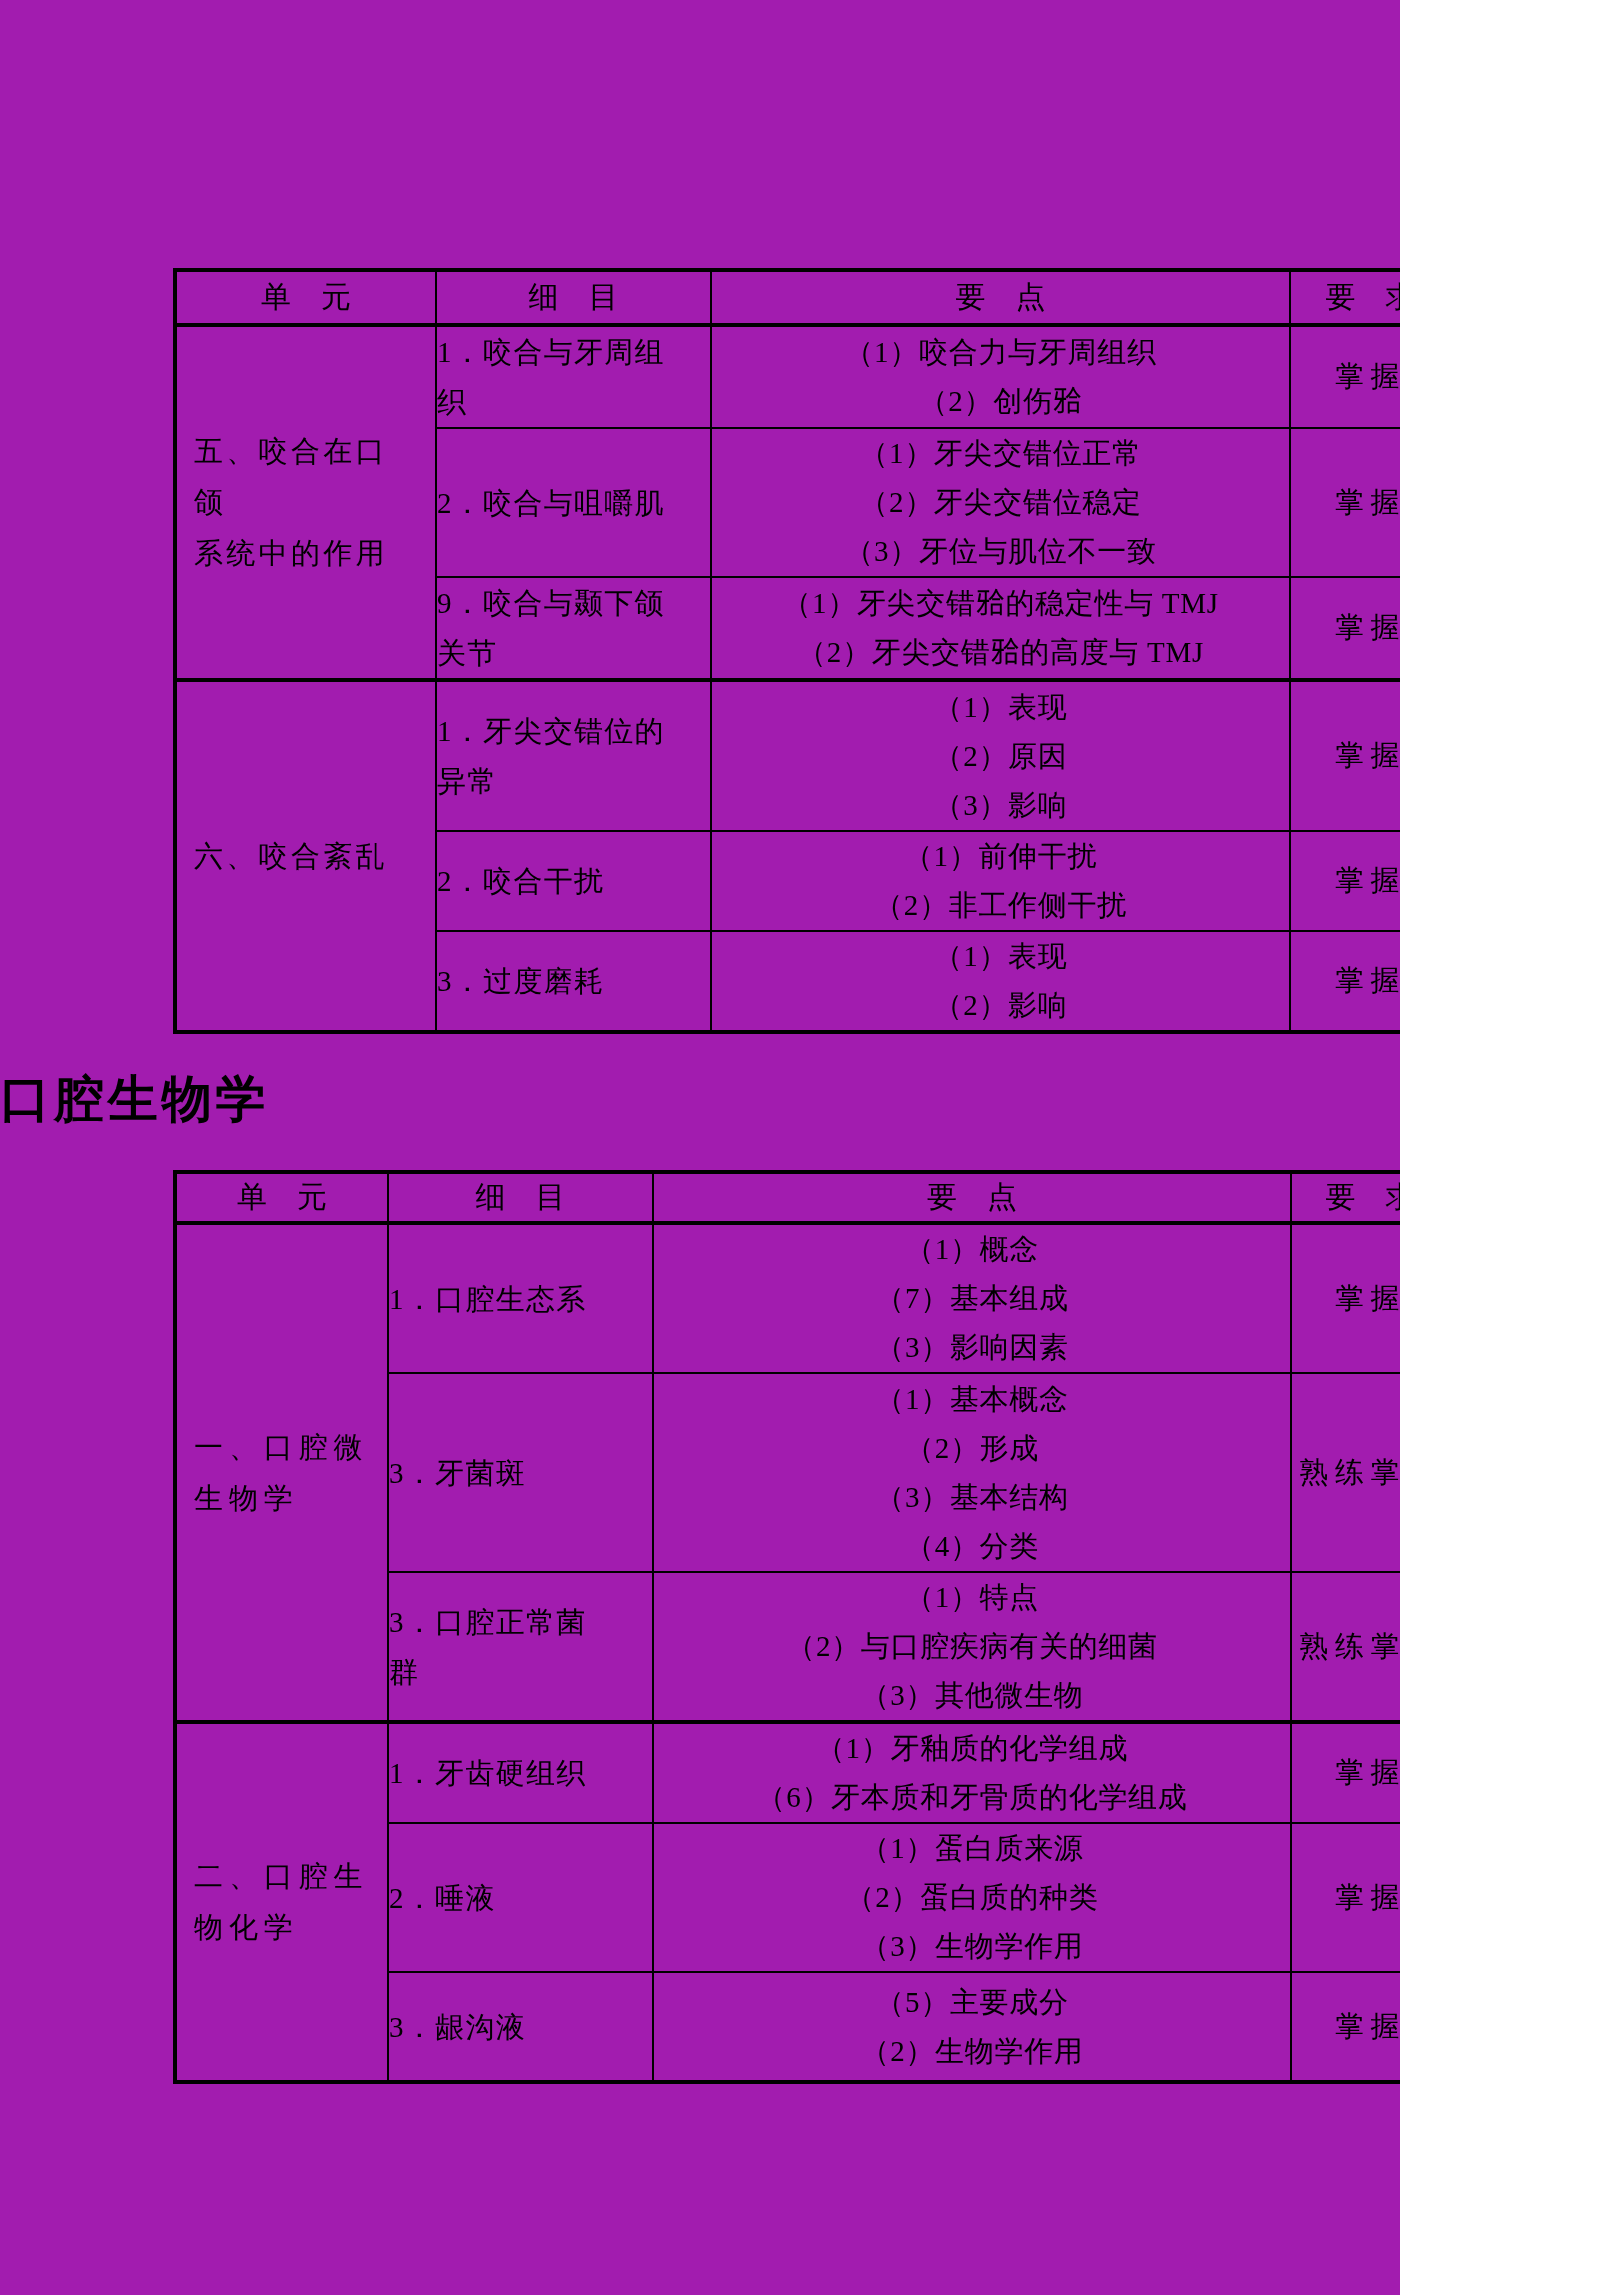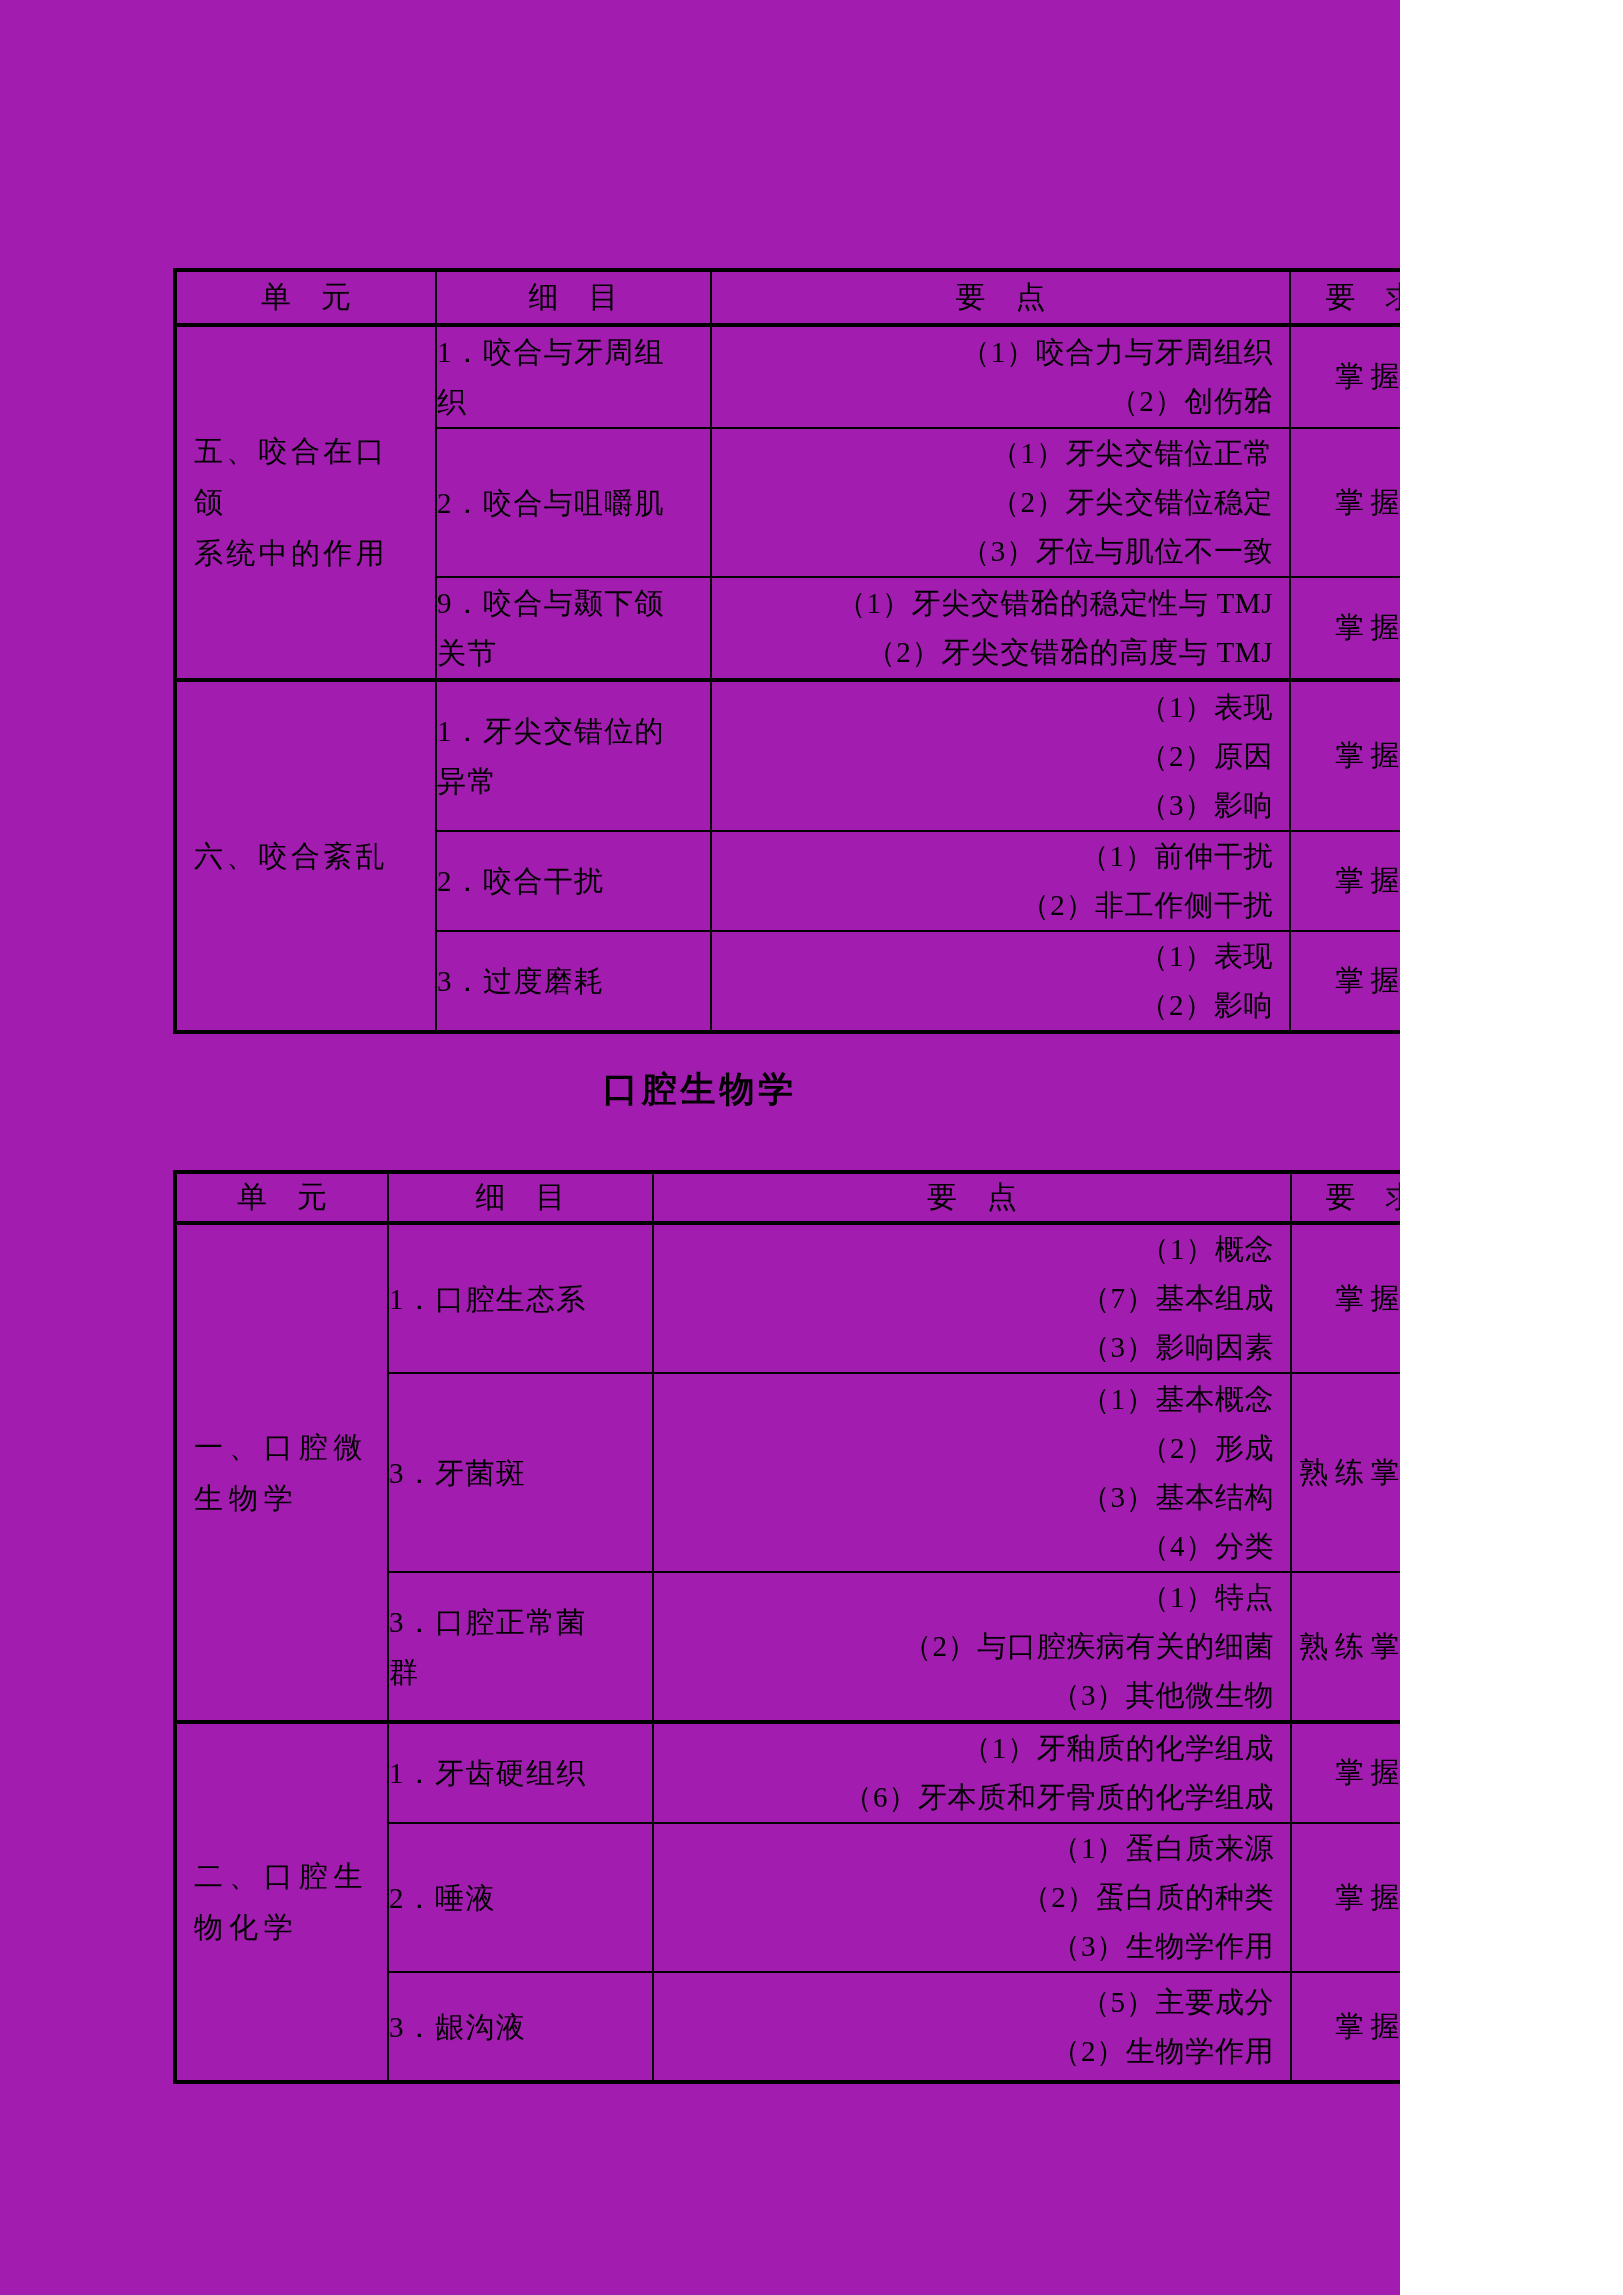--- a/index.html
+++ b/index.html
@@ -46,33 +46,32 @@
     padding:0 0;
     line-height:50px;
     letter-spacing:1.3px;
     white-space:pre-line;
     text-align:left;
   }
   td.points-cell {
     font-size:29px;
     padding:0 15.7px;
     letter-spacing:0.7px;
-    text-align:right;
+    text-align:center;
   }
   td.points-cell .point-line { line-height:49px; }
   td.req-cell { text-align:center; }
   td.req-cell span { font-size:29px; letter-spacing:6.5px; }
   .section-title {
     position:absolute;
     top:1066px; left:0;
     width:100%;
-    text-align:center;
     font-family:"Liberation Sans","DejaVu Sans",sans-serif;
     font-weight:bold;
-    font-size:35px;
+    font-size:50px;
     letter-spacing:3.9px;
   }
   .page-number {
     position:absolute;
     top:2152px; left:1404px;
     font-size:27.5px;
     font-style:italic;
     letter-spacing:2.6px;
     white-space:nowrap;
   }

